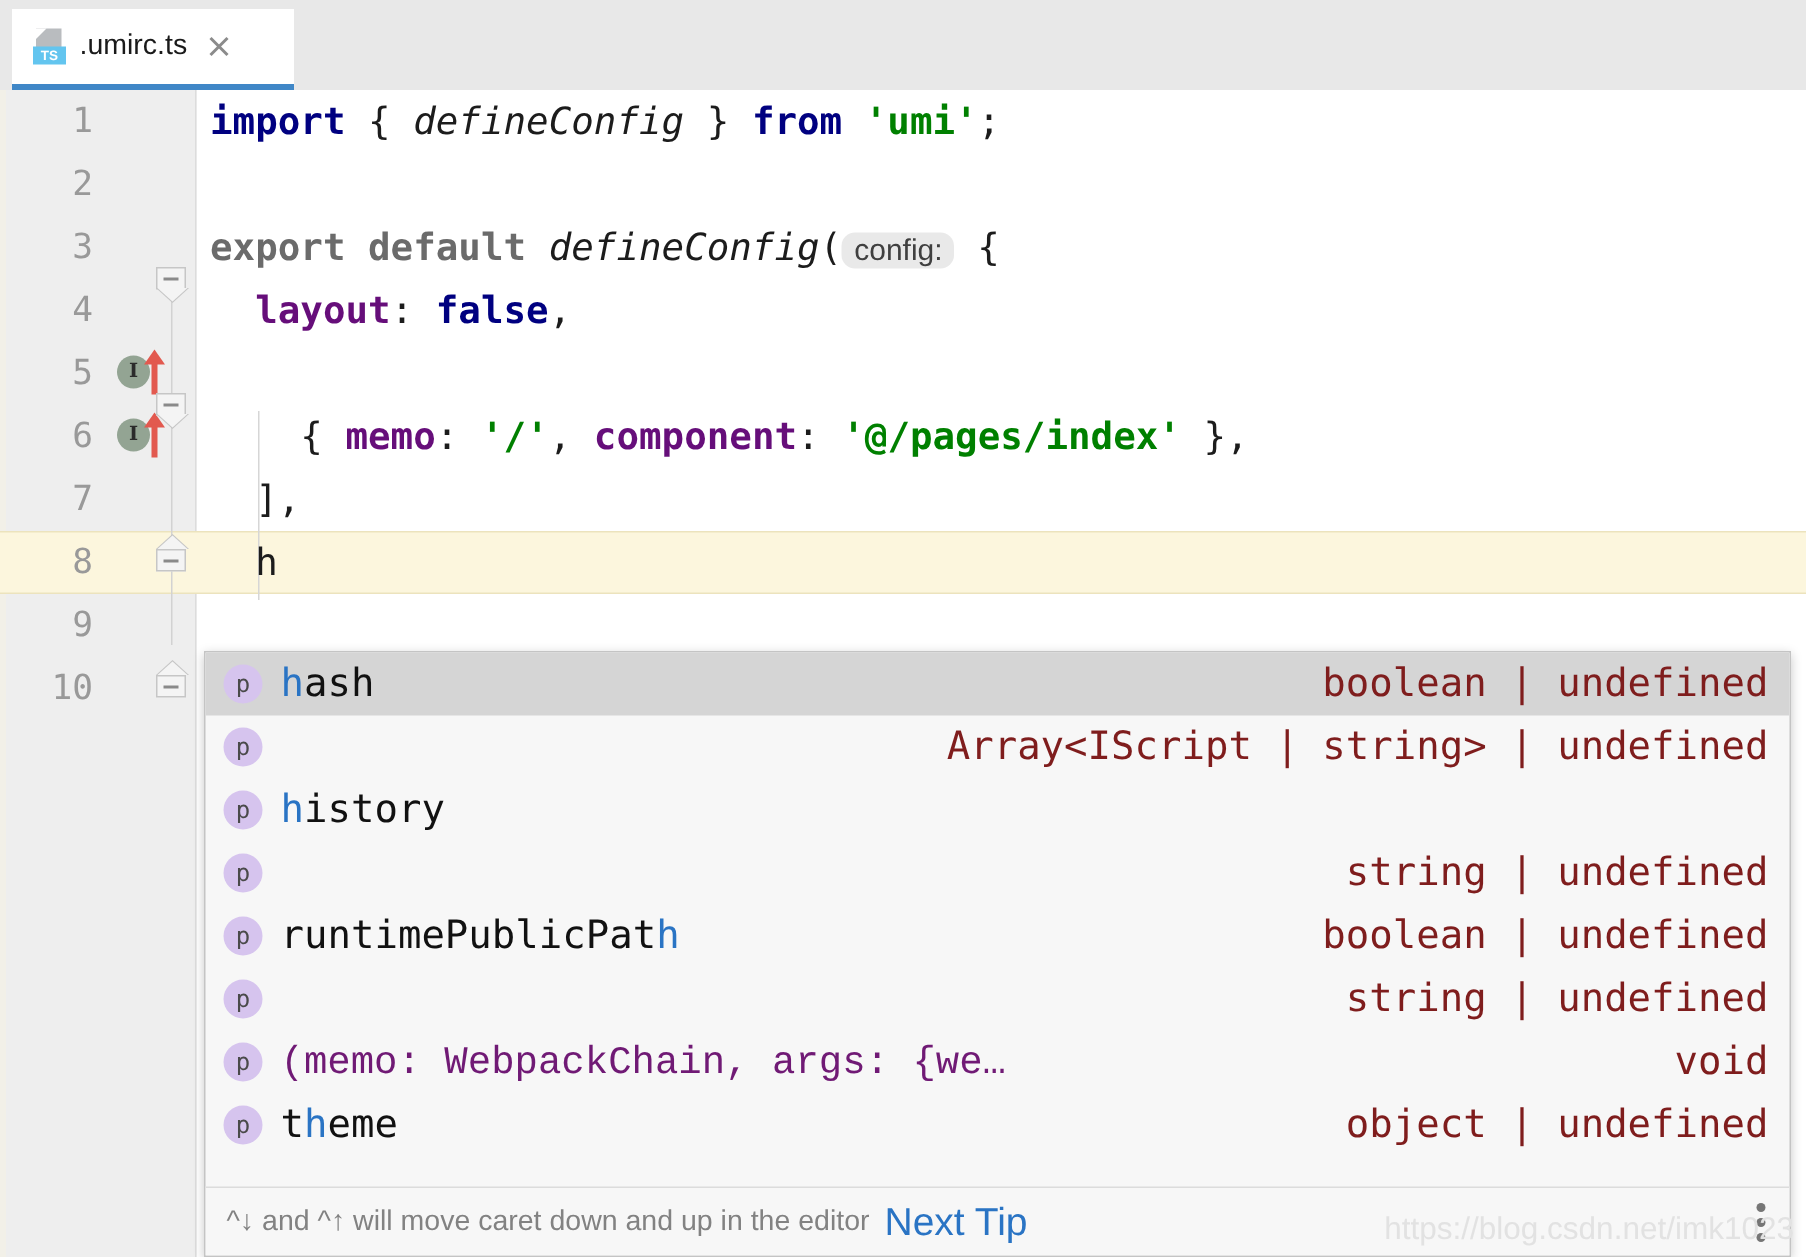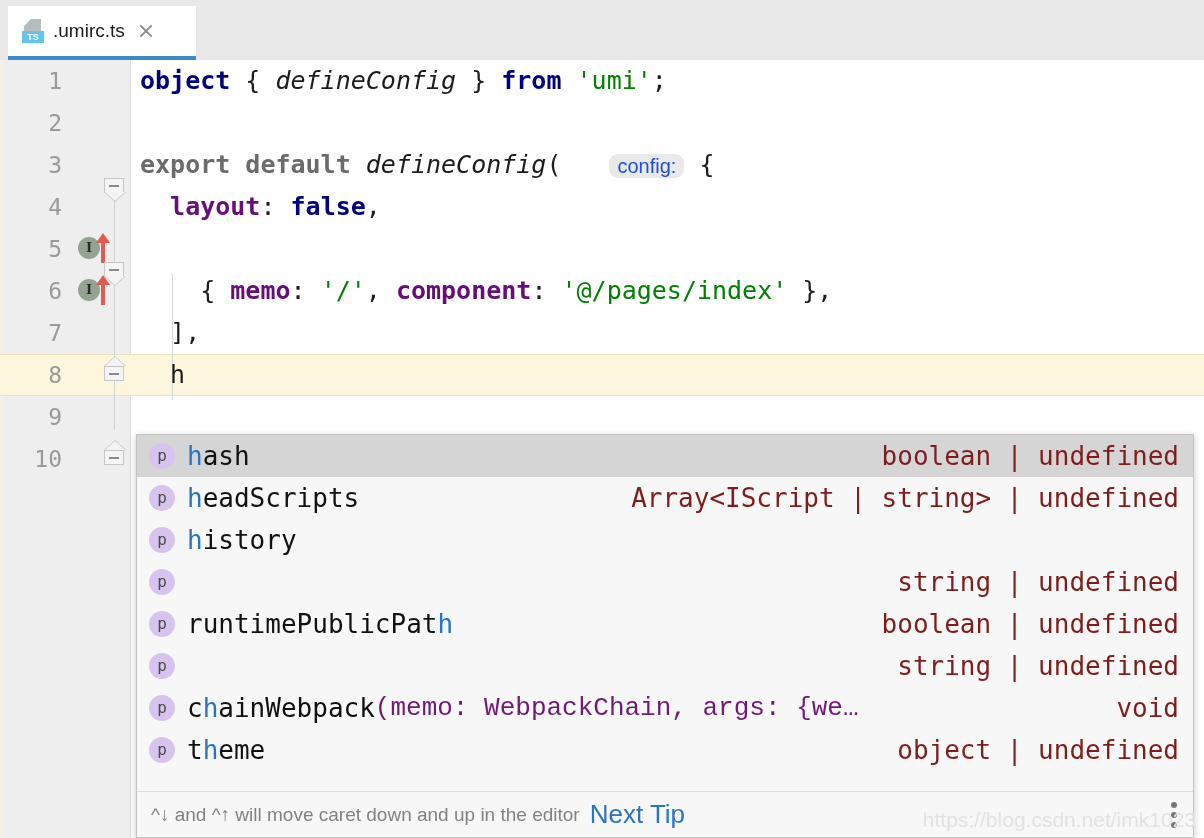--- a/index.html
+++ b/index.html
@@ -159,35 +159,34 @@
   }
   .curline-top, .curline-bot {
     position: absolute;
     left: 0; width: 1204px; height: 1px;
     background: #ece3bd;
   }
 
   
   .kw      { color: #000080; font-weight: bold; }
   .ital    { color: #1c1c1c; font-style: italic; }
-  .str     { color: #008000; font-weight: normal; }
+  .str     { color: #008000; font-weight: bold; }
   .prop    { color: #660e7a; font-weight: bold; }
   .plain   { color: #1c1c1c; }
   .gry     { color: #6b6b6b; font-weight: bold; }
 
   .inlay {
     background: #e9e9e9;
-    color: #1d4ed8;
+    color: #404040;
     border-radius: 9px;
     padding: 1px 8px;
     font-family: "Liberation Sans", sans-serif;
     font-size: 20px;
     font-weight: normal;
     font-style: normal;
-    margin-left: 48px;
   }
 
   
   .marker {
     position: absolute;
     width: 54px;
     height: 42px;
   }
   .mk-circle {
     position: absolute;
@@ -415,21 +414,21 @@
     <div class="curline-bg" style="top:294px"></div>
     <div class="curline-top" style="top:294px"></div>
     <div class="curline-bot" style="top:335px"></div>
 
     <div class="fold-line" style="top:130px;height:240px"></div>
     <div class="indent-guide" style="left:172px;top:214px;height:126px"></div>
 
     <div id="lines-host">
         <div class="line" style="top: 0px;">
           <div class="lineno">1</div>
-          <div class="code"><span class="kw">object</span><span class="plain"> { </span><span class="ital">defineConfig</span><span class="plain"> } </span><span class="kw">from</span><span class="plain"> </span><span class="str">'umi'</span><span class="plain">;</span></div>
+          <div class="code"><span class="kw">import</span><span class="plain"> { </span><span class="ital">defineConfig</span><span class="plain"> } </span><span class="kw">from</span><span class="plain"> </span><span class="str">'umi'</span><span class="plain">;</span></div>
         </div>
         <div class="line" style="top: 42px;">
           <div class="lineno">2</div>
           <div class="code"></div>
         </div>
         <div class="line" style="top: 84px;">
           <div class="lineno">3</div>
           <div class="code"><span class="gry">export default </span><span class="ital">defineConfig</span><span class="plain">(</span><span class="inlay">config:</span><span class="plain"> {</span></div>
         </div>
         <div class="line" style="top: 126px;">
@@ -505,21 +504,20 @@
 
     <div class="popup">
       <div class="clist" id="clist-host">
           <div class="crow sel">
             <span class="p-icon">p</span>
             <span class="c-name"><span class="m">h</span>ash</span>
             <span class="c-type">boolean | undefined</span>
           </div>
           <div class="crow">
             <span class="p-icon">p</span>
-            <span class="c-name"><span class="m">h</span>eadScripts</span>
             <span class="c-type">Array&lt;IScript | string&gt; | undefined</span>
           </div>
           <div class="crow">
             <span class="p-icon">p</span>
             <span class="c-name"><span class="m">h</span>istory</span>
           </div>
           <div class="crow">
             <span class="p-icon">p</span>
             <span class="c-type">string | undefined</span>
           </div>
@@ -527,21 +525,20 @@
             <span class="p-icon">p</span>
             <span class="c-name">runtimePublicPat<span class="m">h</span></span>
             <span class="c-type">boolean | undefined</span>
           </div>
           <div class="crow">
             <span class="p-icon">p</span>
             <span class="c-type">string | undefined</span>
           </div>
           <div class="crow">
             <span class="p-icon">p</span>
-            <span class="c-name">c<span class="m">h</span>ainWebpack</span>
             <span class="c-tail">(memo: WebpackChain, args: {we…</span>
             <span class="c-type">void</span>
           </div>
           <div class="crow">
             <span class="p-icon">p</span>
             <span class="c-name">t<span class="m">h</span>eme</span>
             <span class="c-type">object | undefined</span>
           </div>
         </div>
 

